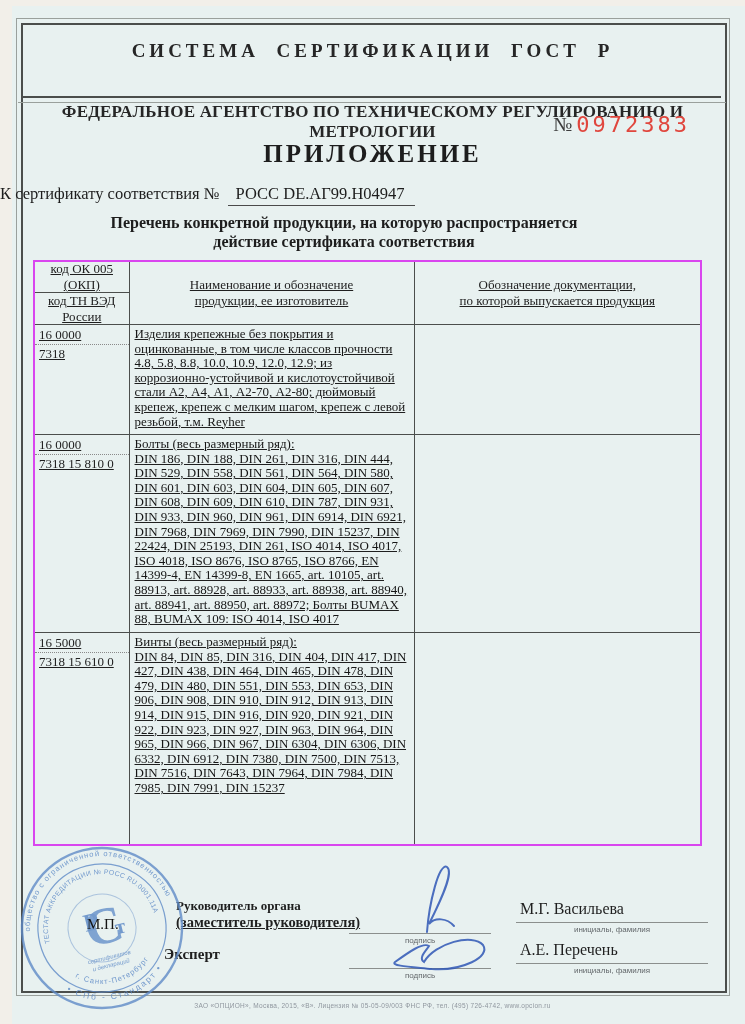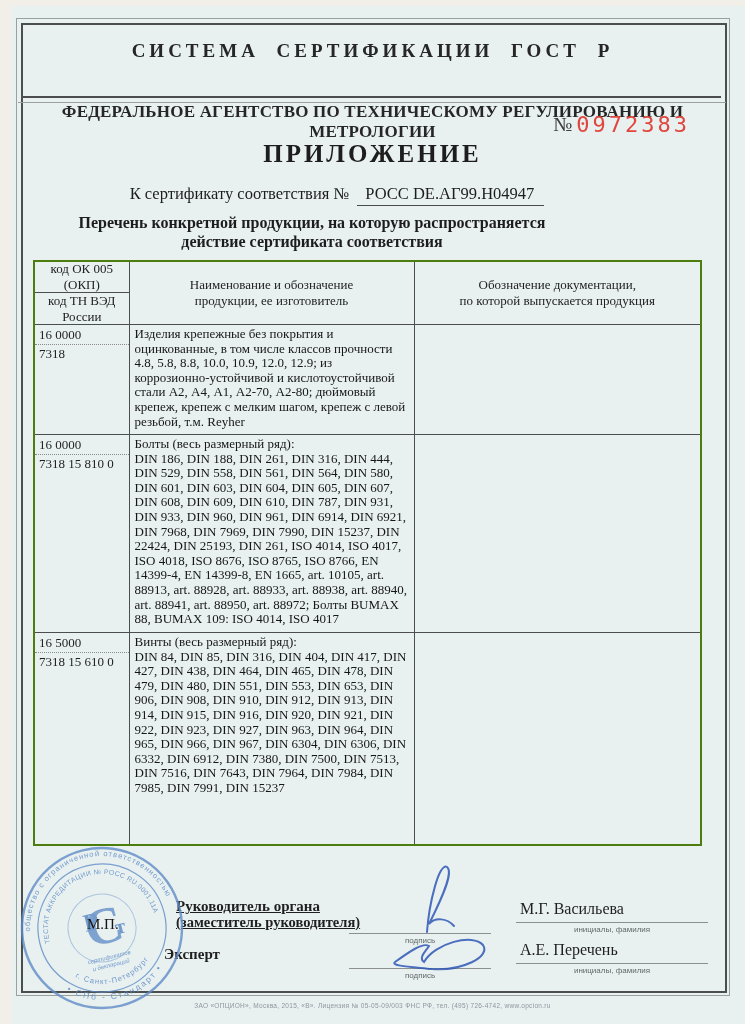--- a/index.html
+++ b/index.html
@@ -24,41 +24,41 @@
     font-size:17px;font-weight:bold;letter-spacing:0.2px;color:#262626;margin-top:32px;}
 
   .blank-number{left:0;top:112px;width:690px;text-align:right;white-space:nowrap;}
   .blank-number .nsign{font-size:20px;color:#3c3c3c;}
   .blank-number .digits{font-family:"DejaVu Sans Mono",monospace;font-size:22px;
     letter-spacing:3px;color:#e0463d;vertical-align:-1px;}
 
   .page-title{left:0;top:140px;width:745px;text-align:center;
     font-size:25px;font-weight:bold;letter-spacing:3px;color:#1d1d1d;}
 
-  .cert-line{left:8px;top:184px;width:658px;text-align:center;font-size:16.5px;color:#1d1d1d;}
+  .cert-line{left:0;top:184px;width:658px;font-size:16.5px;color:#1d1d1d;}
   .cert-line .num{display:inline-block;border-bottom:1px solid #4a4a4a;padding:0 10px 1px 8px;margin-left:4px;}
 
   .subtitle{left:0;top:213px;width:624px;text-align:center;white-space:pre-line;
-    font-size:16px;font-weight:bold;line-height:19px;color:#1d1d1d;}
+    font-size:16px;font-weight:bold;line-height:19px;color:#1d1d1d;padding-left:32px;}
 
   
   table.products{position:absolute;left:33px;top:260px;width:667px;
     border-collapse:collapse;table-layout:fixed;}
   table.products td{border:1px solid #4b4e4c;vertical-align:top;padding:0;}
-  table.products{border:2px solid #4d7c0f;}
+  table.products{border:2px solid #d946ef;text-decoration:underline;}
   .th-cell{font-size:13px;text-align:center;color:#222;}
   .c1top{height:30px;border-bottom:1px solid #4b4e4c;display:flex;align-items:center;justify-content:center;padding:0 2px;}
   .c1bot{height:31px;display:flex;align-items:center;justify-content:center;padding:0 2px;}
   .hdr-mid{display:flex;align-items:center;justify-content:center;height:62px;white-space:pre-line;line-height:16px;}
   .code-okp{font-size:13px;padding:2px 4px 1px 4px;border-bottom:1px dotted #8a8a8a;}
   .code-tnved{font-size:13px;padding:1px 4px;}
   .name-cell{font-size:13px;line-height:14.6px;padding:2px 5px;white-space:pre-line;color:#161616;}
 
   
-  .role1a{left:176px;top:898px;font-size:15px;font-weight:bold;text-decoration:underline;}
+  .role1a{left:176px;top:898px;font-size:13px;font-weight:bold;}
   .role1b{left:176px;top:914px;font-size:14.5px;font-weight:bold;text-decoration:underline;}
   .role2{left:164px;top:946px;font-size:15px;font-weight:bold;}
   .sign-line{height:1px;background:#8b8f8d;}
   .line1{left:349px;top:933px;width:142px;}
   .line2{left:349px;top:968px;width:142px;}
   .cap{font-family:"Liberation Sans",sans-serif;font-size:8px;color:#63686b;text-align:center;}
   .cap1{left:349px;top:936px;width:142px;}
   .cap2{left:349px;top:971px;width:142px;}
   .name1{left:520px;top:900px;font-size:16px;}
   .name2{left:520px;top:941px;font-size:16px;}

